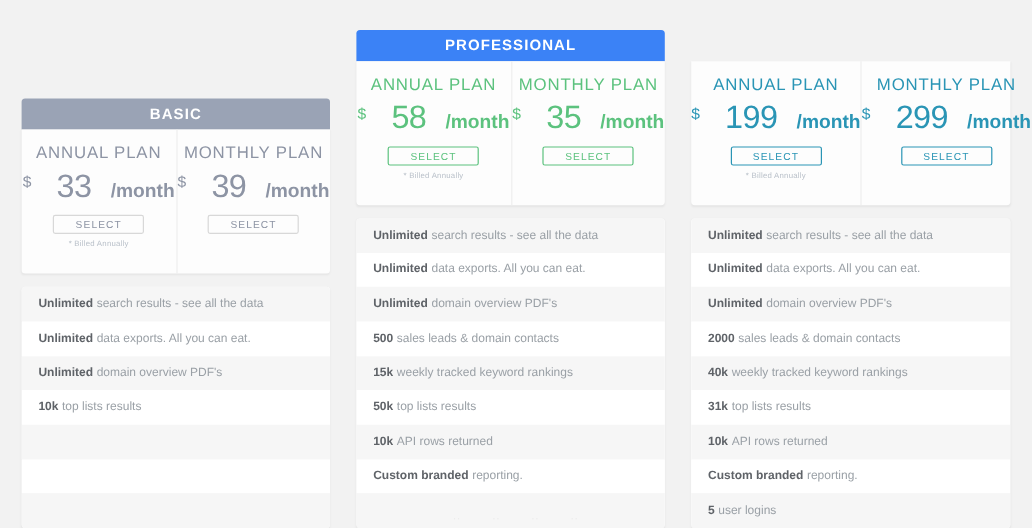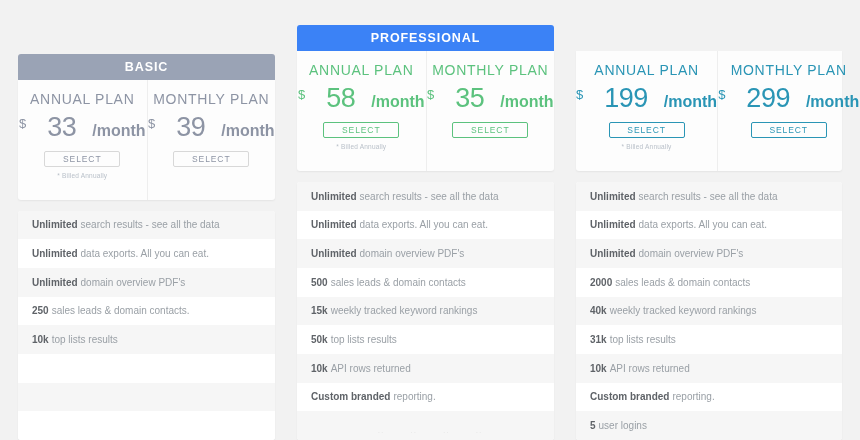--- a/index.html
+++ b/index.html
@@ -190,24 +190,20 @@
         </div>
         <div class="feature-row">
           <span class="emph">Unlimited</span>
           <span>data exports. All you can eat.</span>
         </div>
         <div class="feature-row">
           <span class="emph">Unlimited</span>
           <span>domain overview PDF's</span>
         </div>
         <div class="feature-row">
-          <span class="emph">250</span>
-          <span>sales leads &amp; domain contacts.</span>
-        </div>
-        <div class="feature-row">
           <span class="emph">10k</span>
           <span>top lists results</span>
         </div>
         <div class="feature-row spacer-row"></div>
         <div class="feature-row spacer-row"></div>
         <div class="feature-row spacer-row"></div>
       </div>
     </div>
     <div class="plan-column">
       <div class="plan-header" style="background: #3b82f6;">PROFESSIONAL</div>

